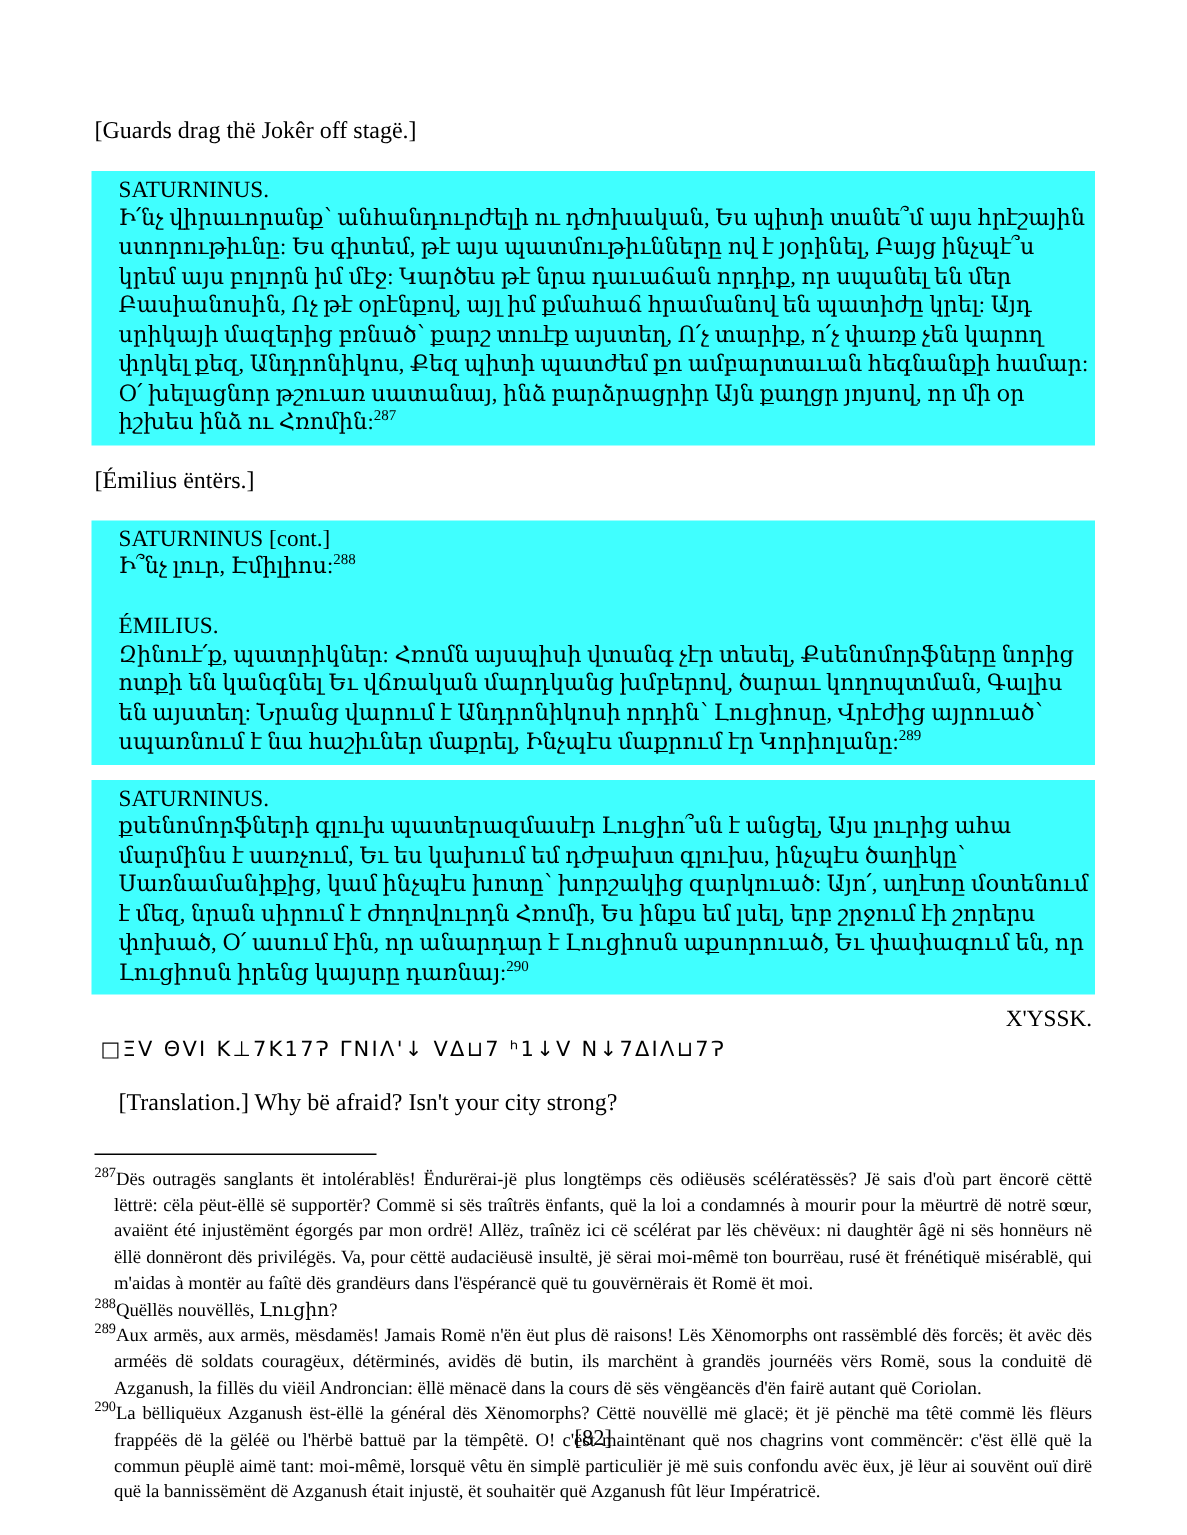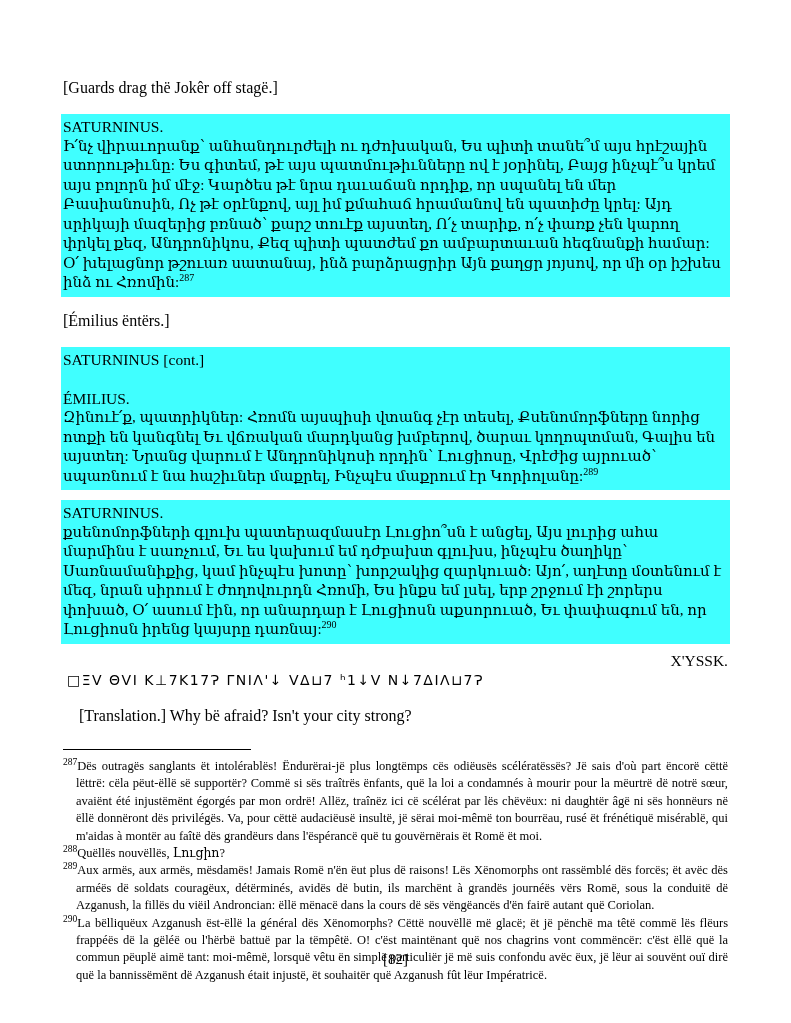--- a/index.html
+++ b/index.html
@@ -10,21 +10,21 @@
     box-sizing:border-box;
     padding:78px 63px 0 63px;
     font-family:"Liberation Serif","DejaVu Serif",serif;
     color:#000;
     overflow:hidden;
   }
   .stage{font-size:16px;line-height:19px;margin:0 0 17px 0;}
   .block{
     background:#40ffff;
     margin:0 -2px 14px -2px;
-    padding:3px 2px 4px 2px;
+    padding:3px 2px 4px 18px;
   }
   .block.b2{margin-bottom:10px;}
   .block.b3{margin-bottom:7px;}
   .heading{font-size:15.5px;line-height:19.5px;margin:0;}
   .para{font-size:15px;line-height:19.5px;margin:0;text-align:left;}
   .spacer-line{height:19.5px;}
   sup.ref{font-size:10px;line-height:0;vertical-align:super;}
   .xyssk-heading{font-size:15.5px;line-height:19.5px;margin:0;text-align:right;}
   .alien{
     font-family:"DejaVu Sans",sans-serif;
@@ -56,20 +56,21 @@
 
   <div class="block b1">
     <div class="heading">SATURNINUS.</div>
     <p class="para"><span>Ի՛նչ վիրաւորանք՝ անհանդուրժելի ու դժոխական, Ես պիտի տանե՞մ այս հրէշային ստորութիւնը: Ես գիտեմ, թէ այս պատմութիւնները ով է յօրինել, Բայց ինչպէ՞ս կրեմ այս բոլորն իմ մէջ: Կարծես թէ նրա դաւաճան որդիք, որ սպանել են մեր Բասիանոսին, Ոչ թէ օրէնքով, այլ իմ քմահաճ հրամանով են պատիժը կրել: Այդ սրիկայի մազերից բռնած՝ քարշ տուէք այստեղ, Ո՛չ տարիք, ո՛չ փառք չեն կարող փրկել քեզ, Անդրոնիկոս, Քեզ պիտի պատժեմ քո ամբարտաւան հեգնանքի համար: Օ՛ խելացնոր թշուառ սատանայ, ինձ բարձրացրիր Այն քաղցր յոյսով, որ մի օր իշխես ինձ ու Հռոմին:</span><sup class="ref">287</sup></p>
   </div>
 
   <div class="stage">[Émilius ëntërs.]</div>
 
   <div class="block b2">
     <div class="heading">SATURNINUS [cont.]</div>
+    <p class="para"><span>Ի՞նչ լուր, Էմիլիոս:</span><sup class="ref">288</sup></p>
     <div class="spacer-line"></div>
     <div class="heading">ÉMILIUS.</div>
     <p class="para"><span>Զինուէ՛ք, պատրիկներ: Հռոմն այսպիսի վտանգ չէր տեսել, Քսենոմորֆները նորից ոտքի են կանգնել Եւ վճռական մարդկանց խմբերով, ծարաւ կողոպտման, Գալիս են այստեղ: Նրանց վարում է Անդրոնիկոսի որդին՝ Լուցիոսը, Վրէժից այրուած՝ սպառնում է նա հաշիւներ մաքրել, Ինչպէս մաքրում էր Կորիոլանը:</span><sup class="ref">289</sup></p>
   </div>
 
   <div class="block b3">
     <div class="heading">SATURNINUS.</div>
     <p class="para"><span>քսենոմորֆների գլուխ պատերազմասէր Լուցիո՞սն է անցել, Այս լուրից ահա մարմինս է սառչում, Եւ ես կախում եմ դժբախտ գլուխս, ինչպէս ծաղիկը՝ Սառնամանիքից, կամ ինչպէս խոտը՝ խորշակից զարկուած: Այո՛, աղէտը մօտենում է մեզ, նրան սիրում է ժողովուրդն Հռոմի, Ես ինքս եմ լսել, երբ շրջում էի շորերս փոխած, Օ՛ ասում էին, որ անարդար է Լուցիոսն աքսորուած, Եւ փափագում են, որ Լուցիոսն իրենց կայսրը դառնայ:</span><sup class="ref">290</sup></p>
   </div>
 

